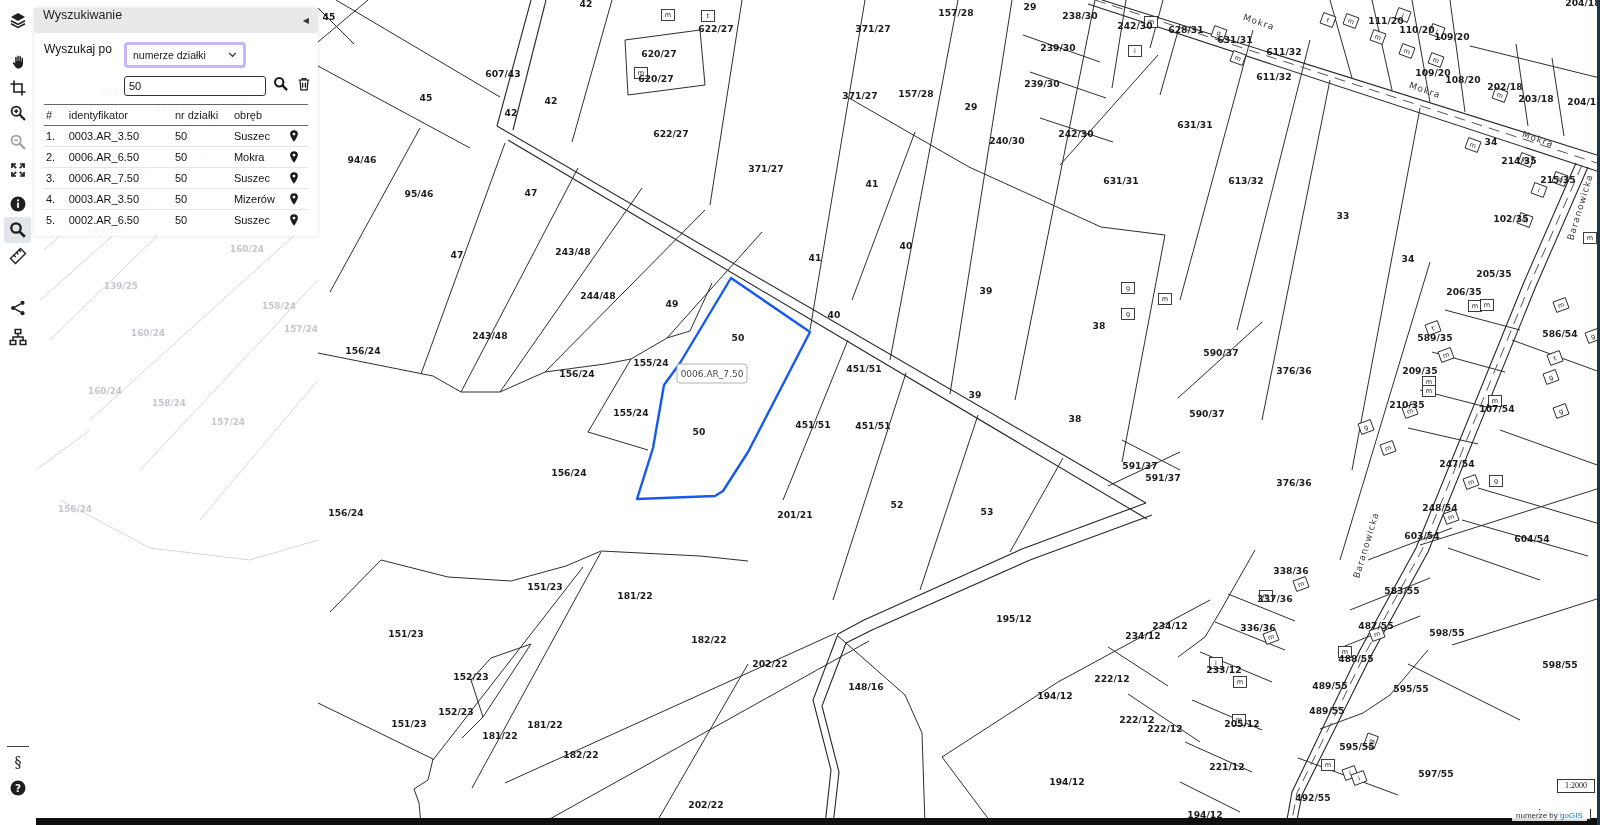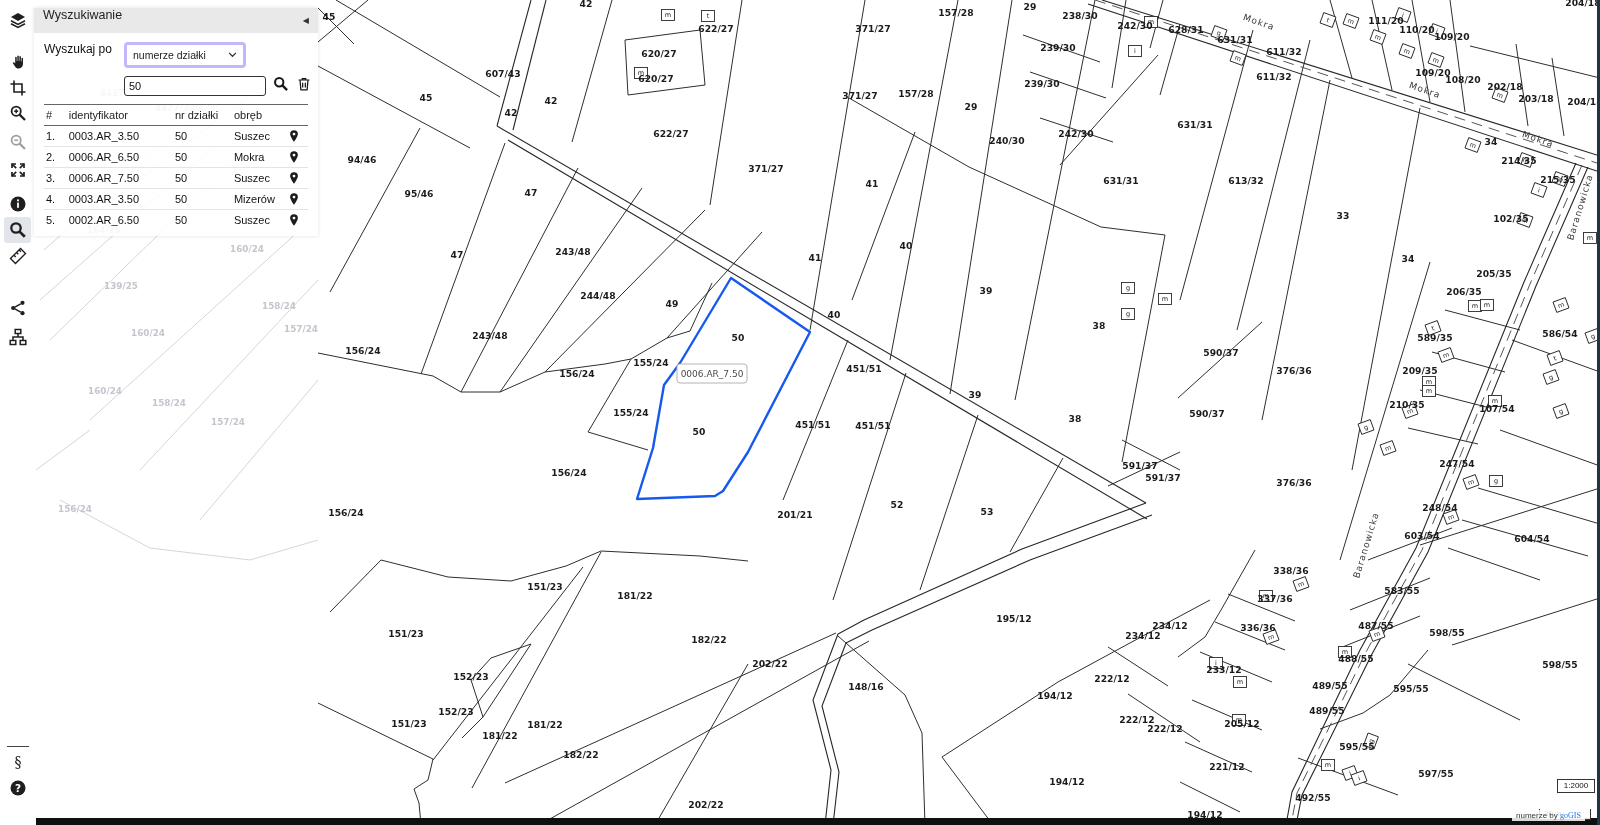--- a/index.html
+++ b/index.html
@@ -53,26 +53,26 @@
   #results{width:100%;border-collapse:collapse;margin-top:2px;}
   #results th{font-size:11px;font-weight:normal;color:#222;text-align:left;
     border-top:1.4px solid #666;border-bottom:1.4px solid #666;padding:4px 0 4px 2px;}
   #results td{font-size:11px;color:#111;padding:3px 0 3px 2px;border-bottom:1px solid #e4e4e4;}
   #results tr:last-child td{border-bottom:none;}
   .pinbtn{width:14px;height:14px;color:#1c1c1c;cursor:pointer;}
   .pinbtn svg{width:14px;height:14px;display:block;}
 
   
   #scale-ratio{position:absolute;left:1557px;top:779px;width:36px;height:12px;border:1.5px solid #333;
-    background:#fff;font-size:8px;color:#111;text-align:center;line-height:12px;z-index:5;}
+    background:#fff;font-size:8px;color:#111;text-align:center;line-height:12px;z-index:5;font-family:Liberation Serif, serif;}
   #scale-bar{position:absolute;left:1539px;top:797px;width:46px;height:10px;border:1.5px solid #333;border-top:none;
     background:rgba(255,255,255,.85);font-size:8px;color:#111;line-height:10px;padding-left:4px;z-index:5;margin-top:12px;}
   #attribution{position:absolute;left:1512px;top:810px;background:rgba(255,255,255,.85);font-size:8px;
     color:#333;padding:0 4px;line-height:11px;z-index:5;white-space:nowrap;}
-  #attribution a{color:#1a73e8;text-decoration:none;cursor:pointer;font-family:Liberation Serif, serif;}
+  #attribution a{color:#1a73e8;text-decoration:none;cursor:pointer;}
 </style>
 </head>
 <body>
 
 <div id="app">
 
   <svg id="map" viewBox="0 0 1600 825" xmlns="http://www.w3.org/2000/svg">
     <g id="g-faint-lines">
         <polyline points="40,300 210,150" class="fline"></polyline>
         <polyline points="50,340 230,165" class="fline"></polyline>

